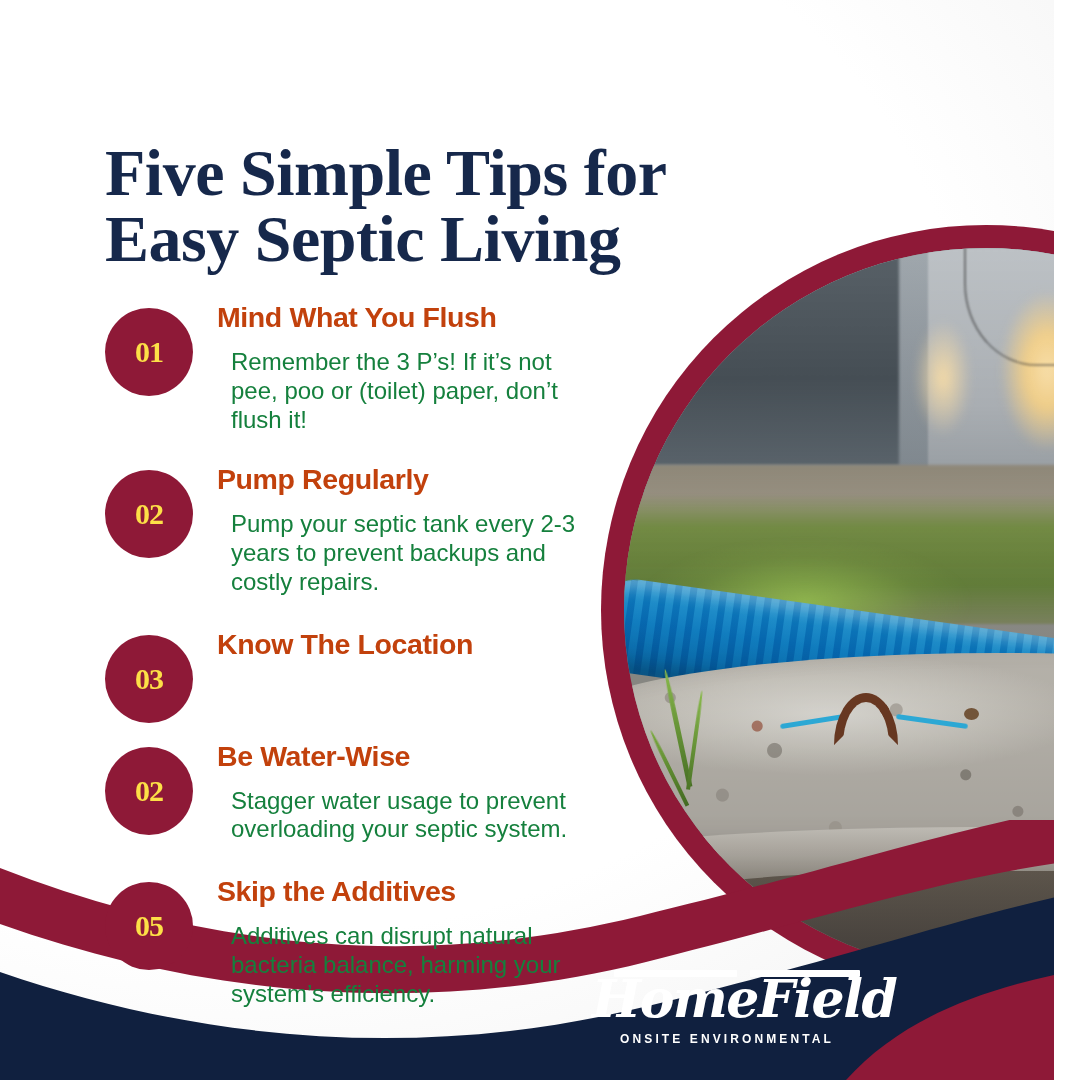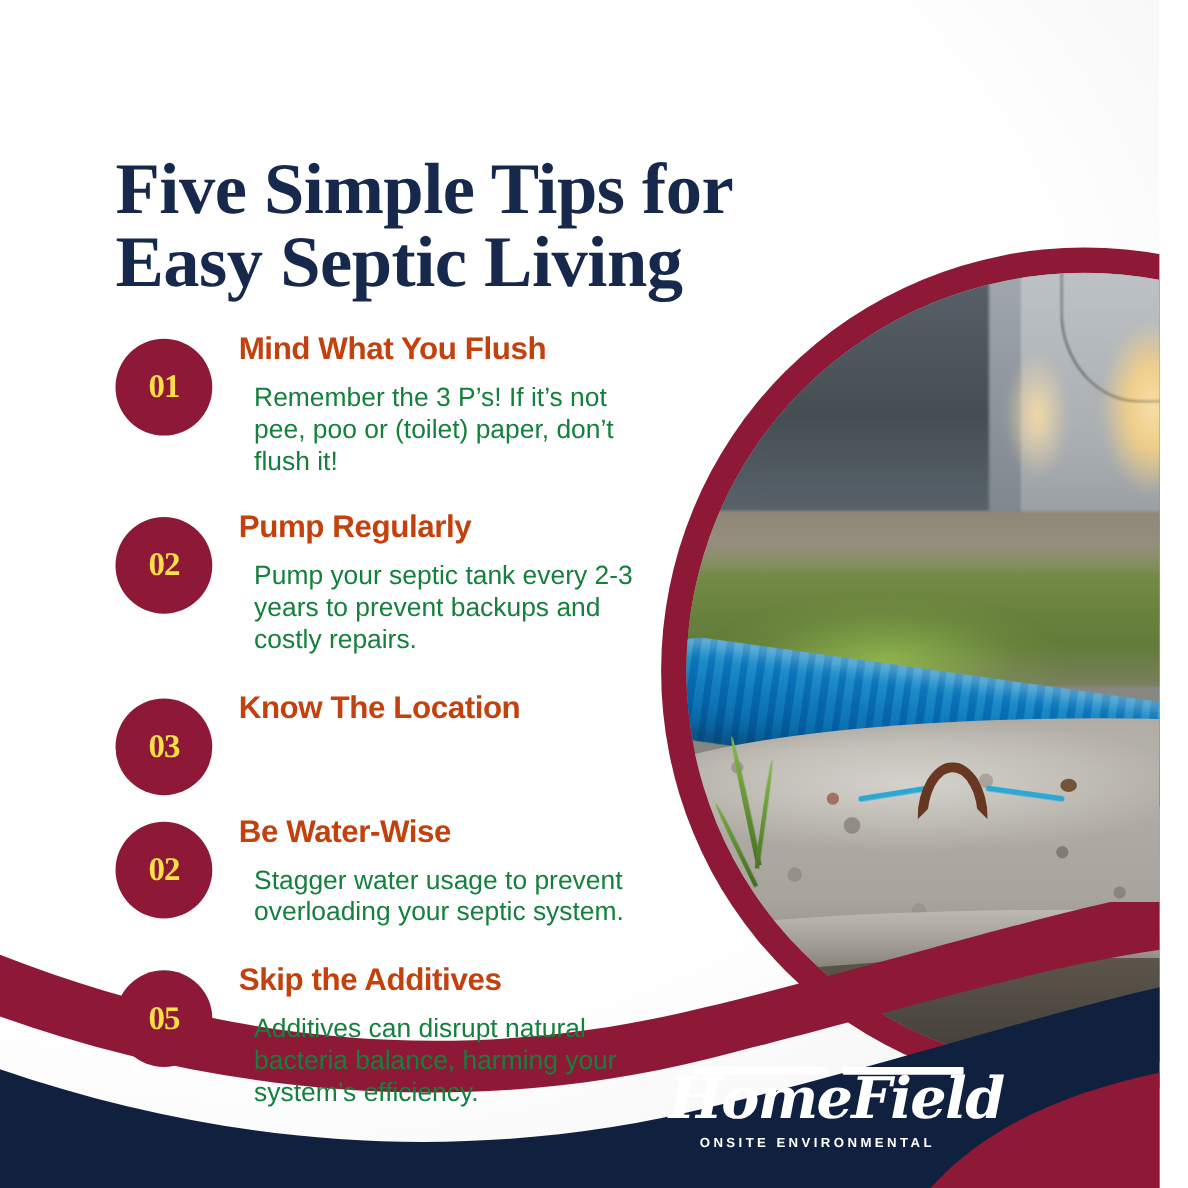--- a/index.html
+++ b/index.html
@@ -223,21 +223,21 @@
 
   
   .tip.t1{margin-bottom:14px;}
   .tip.t2{margin-bottom:16px;}
   .tip.t3{margin-bottom:16px;}
   .tip.t4{margin-bottom:16px;}
 
   
   .logo{
     position:absolute;
-    left:608px;top:966px;
+    left:592px;top:966px;
     width:270px;
     text-align:center;
     color:#ffffff;
   }
   .logo-bar-l,.logo-bar-r{
     position:absolute;top:4px;height:7px;background:#fff;border-radius:1px;
   }
   .logo-bar-l{left:22px;width:123px;}
   .logo-bar-r{left:158px;width:110px;}
   .logo-word{

